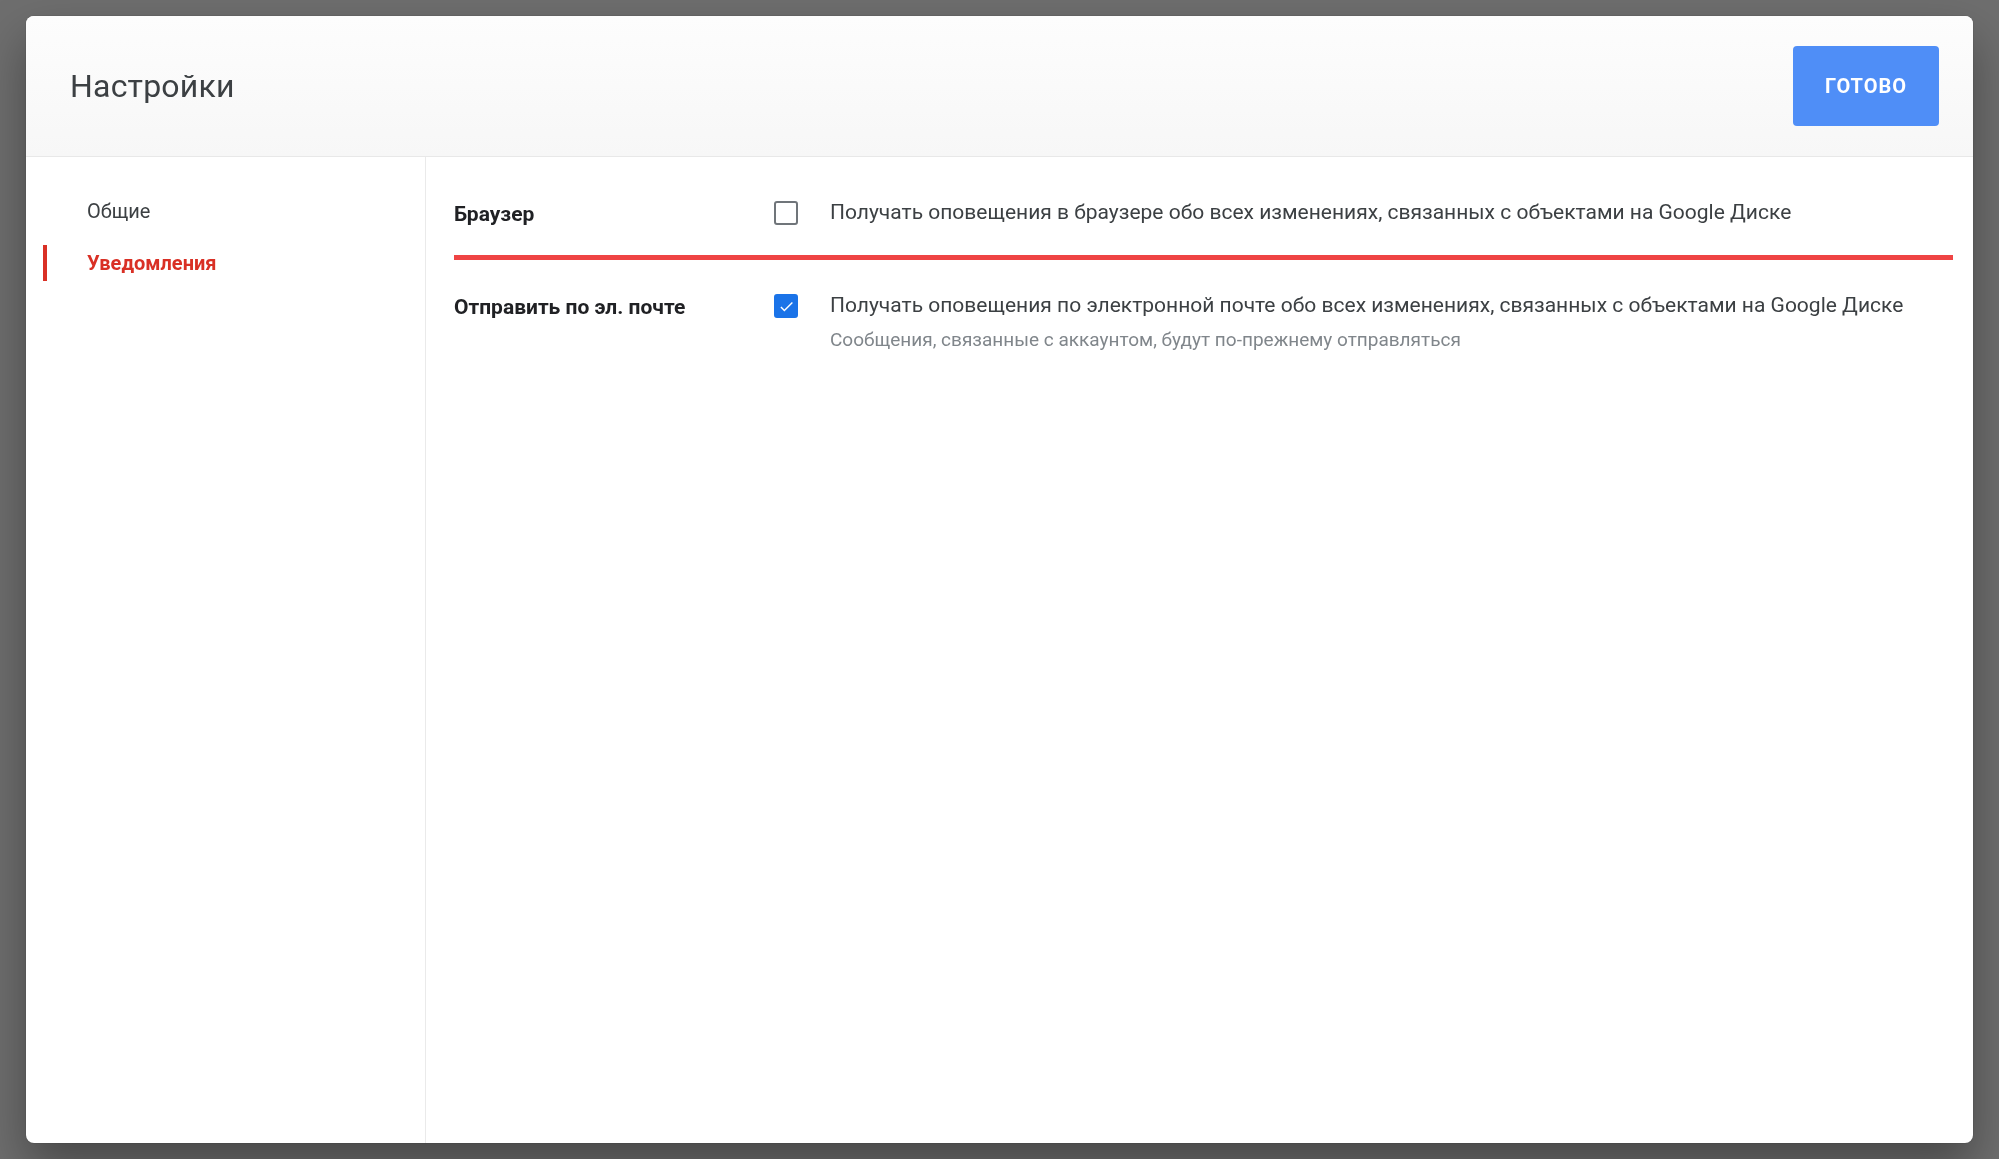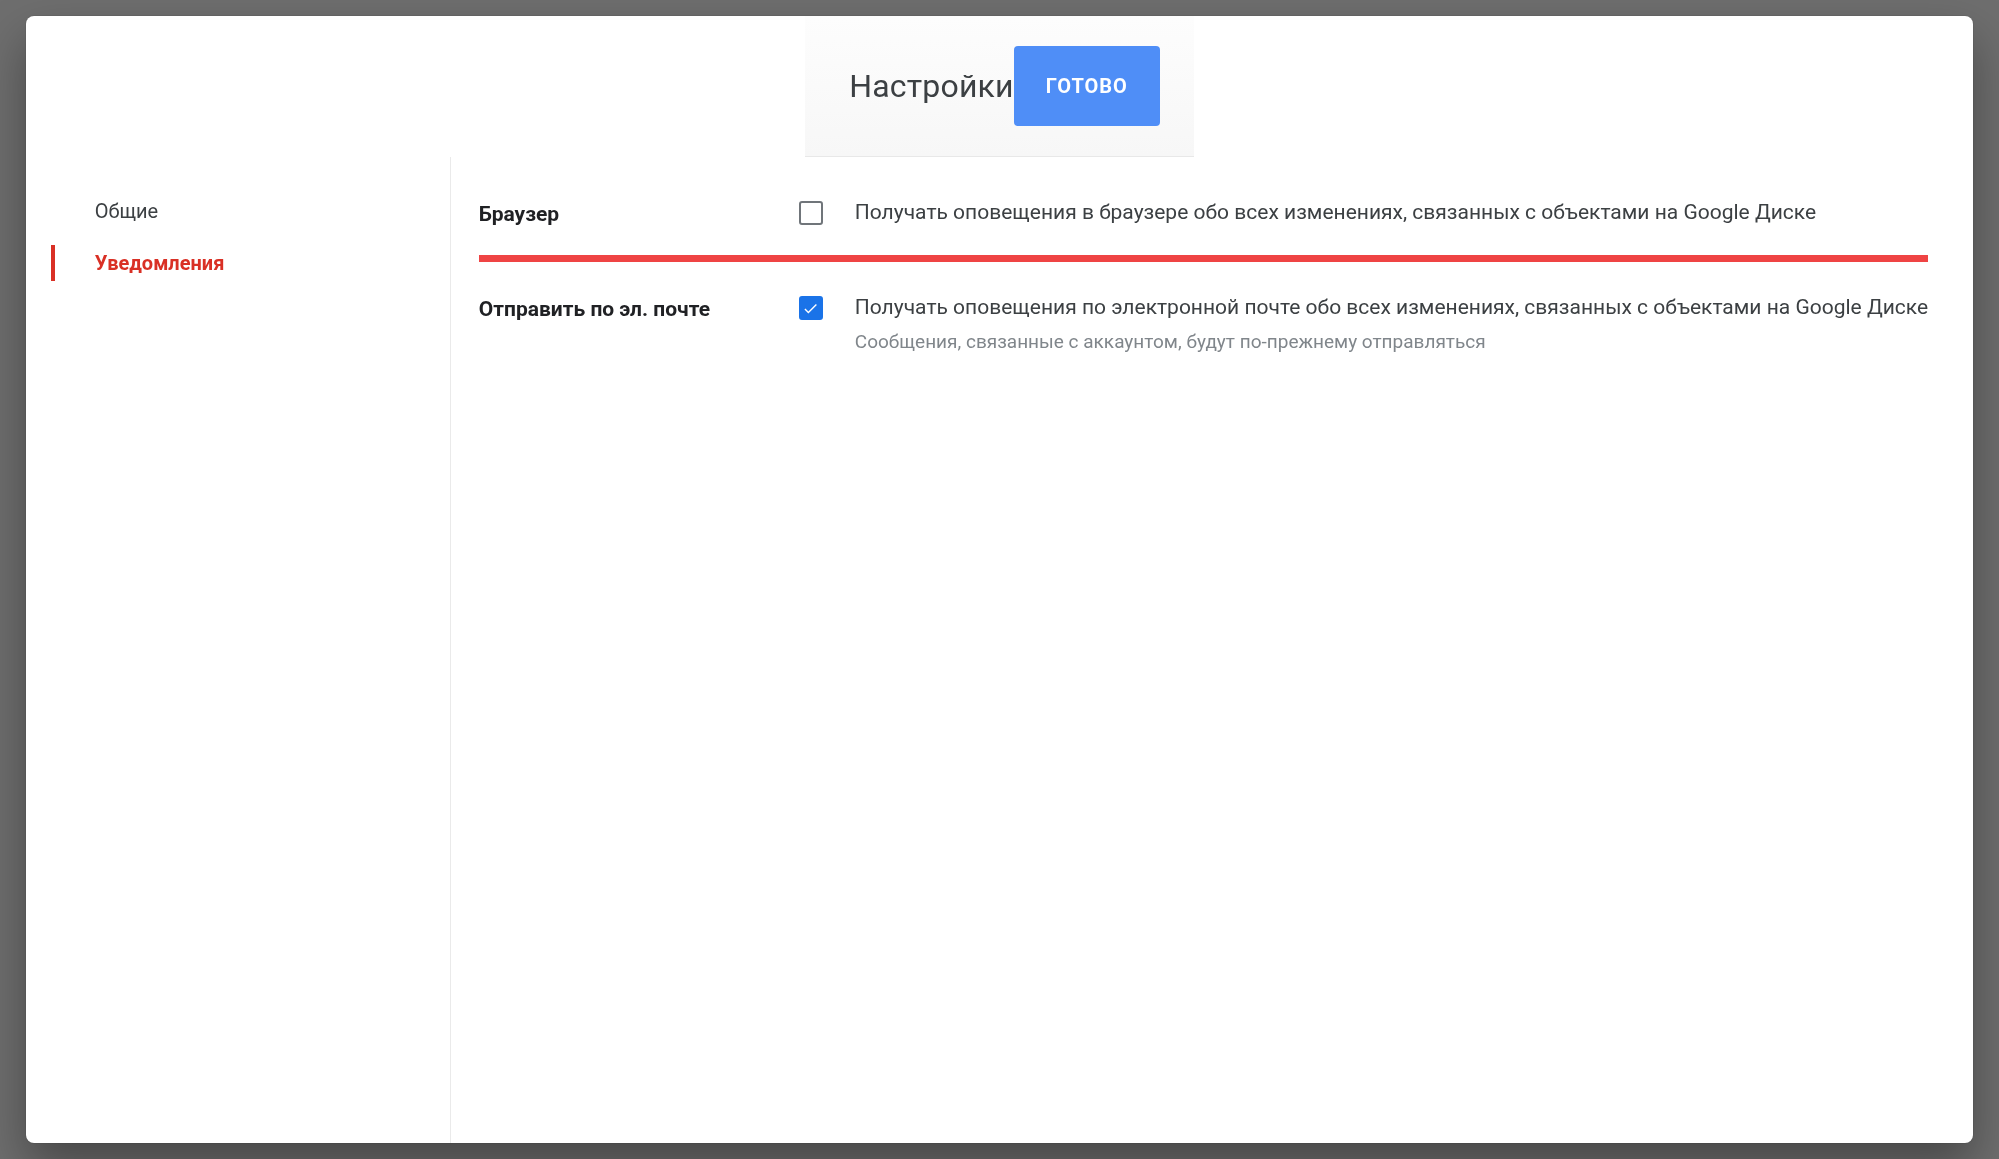--- a/index.html
+++ b/index.html
@@ -25,21 +25,20 @@
       top: 16px;
       left: 26px;
       right: 26px;
       bottom: 16px;
       background: #fff;
       border-radius: 8px;
       box-shadow: 0 24px 48px rgba(0,0,0,0.35), 0 0 0 1px rgba(0,0,0,0.05);
       display: flex;
       flex-direction: column;
       overflow: hidden;
-      align-items: center;
     }
     .dialog-header {
       display: flex;
       align-items: center;
       justify-content: space-between;
       padding: 30px 34px 30px 44px;
       border-bottom: 1px solid #e8e8e8;
       background: linear-gradient(to bottom, #fdfdfd, #f7f7f7);
     }
     .dialog-title {
@@ -69,20 +68,21 @@
       width: 400px;
       border-right: 1px solid #eaeaea;
       padding-top: 28px;
     }
     .sidebar-item {
       padding: 14px 44px 14px 44px;
       font-size: 20px;
       color: #3c4043;
       cursor: pointer;
       position: relative;
+      margin-left: 17px;
     }
     .sidebar-item.active {
       color: #d93025;
       font-weight: 700;
     }
     .sidebar-item.active::before {
       content: "";
       position: absolute;
       left: 0;
       top: 8px;
@@ -91,21 +91,21 @@
       background: #d93025;
     }
     .content {
       flex: 1;
       padding: 28px 20px 28px 28px;
     }
     .setting-row {
       display: flex;
       align-items: flex-start;
       padding: 12px 0 26px 0;
-      border-bottom: 7px solid #ef4444;
+      border-bottom: 5px solid #ef4444;
     }
     .setting-row:last-child {
       border-bottom: none;
     }
     .setting-label {
       width: 320px;
       flex-shrink: 0;
       font-size: 21px;
       font-weight: 700;
       color: #202124;

